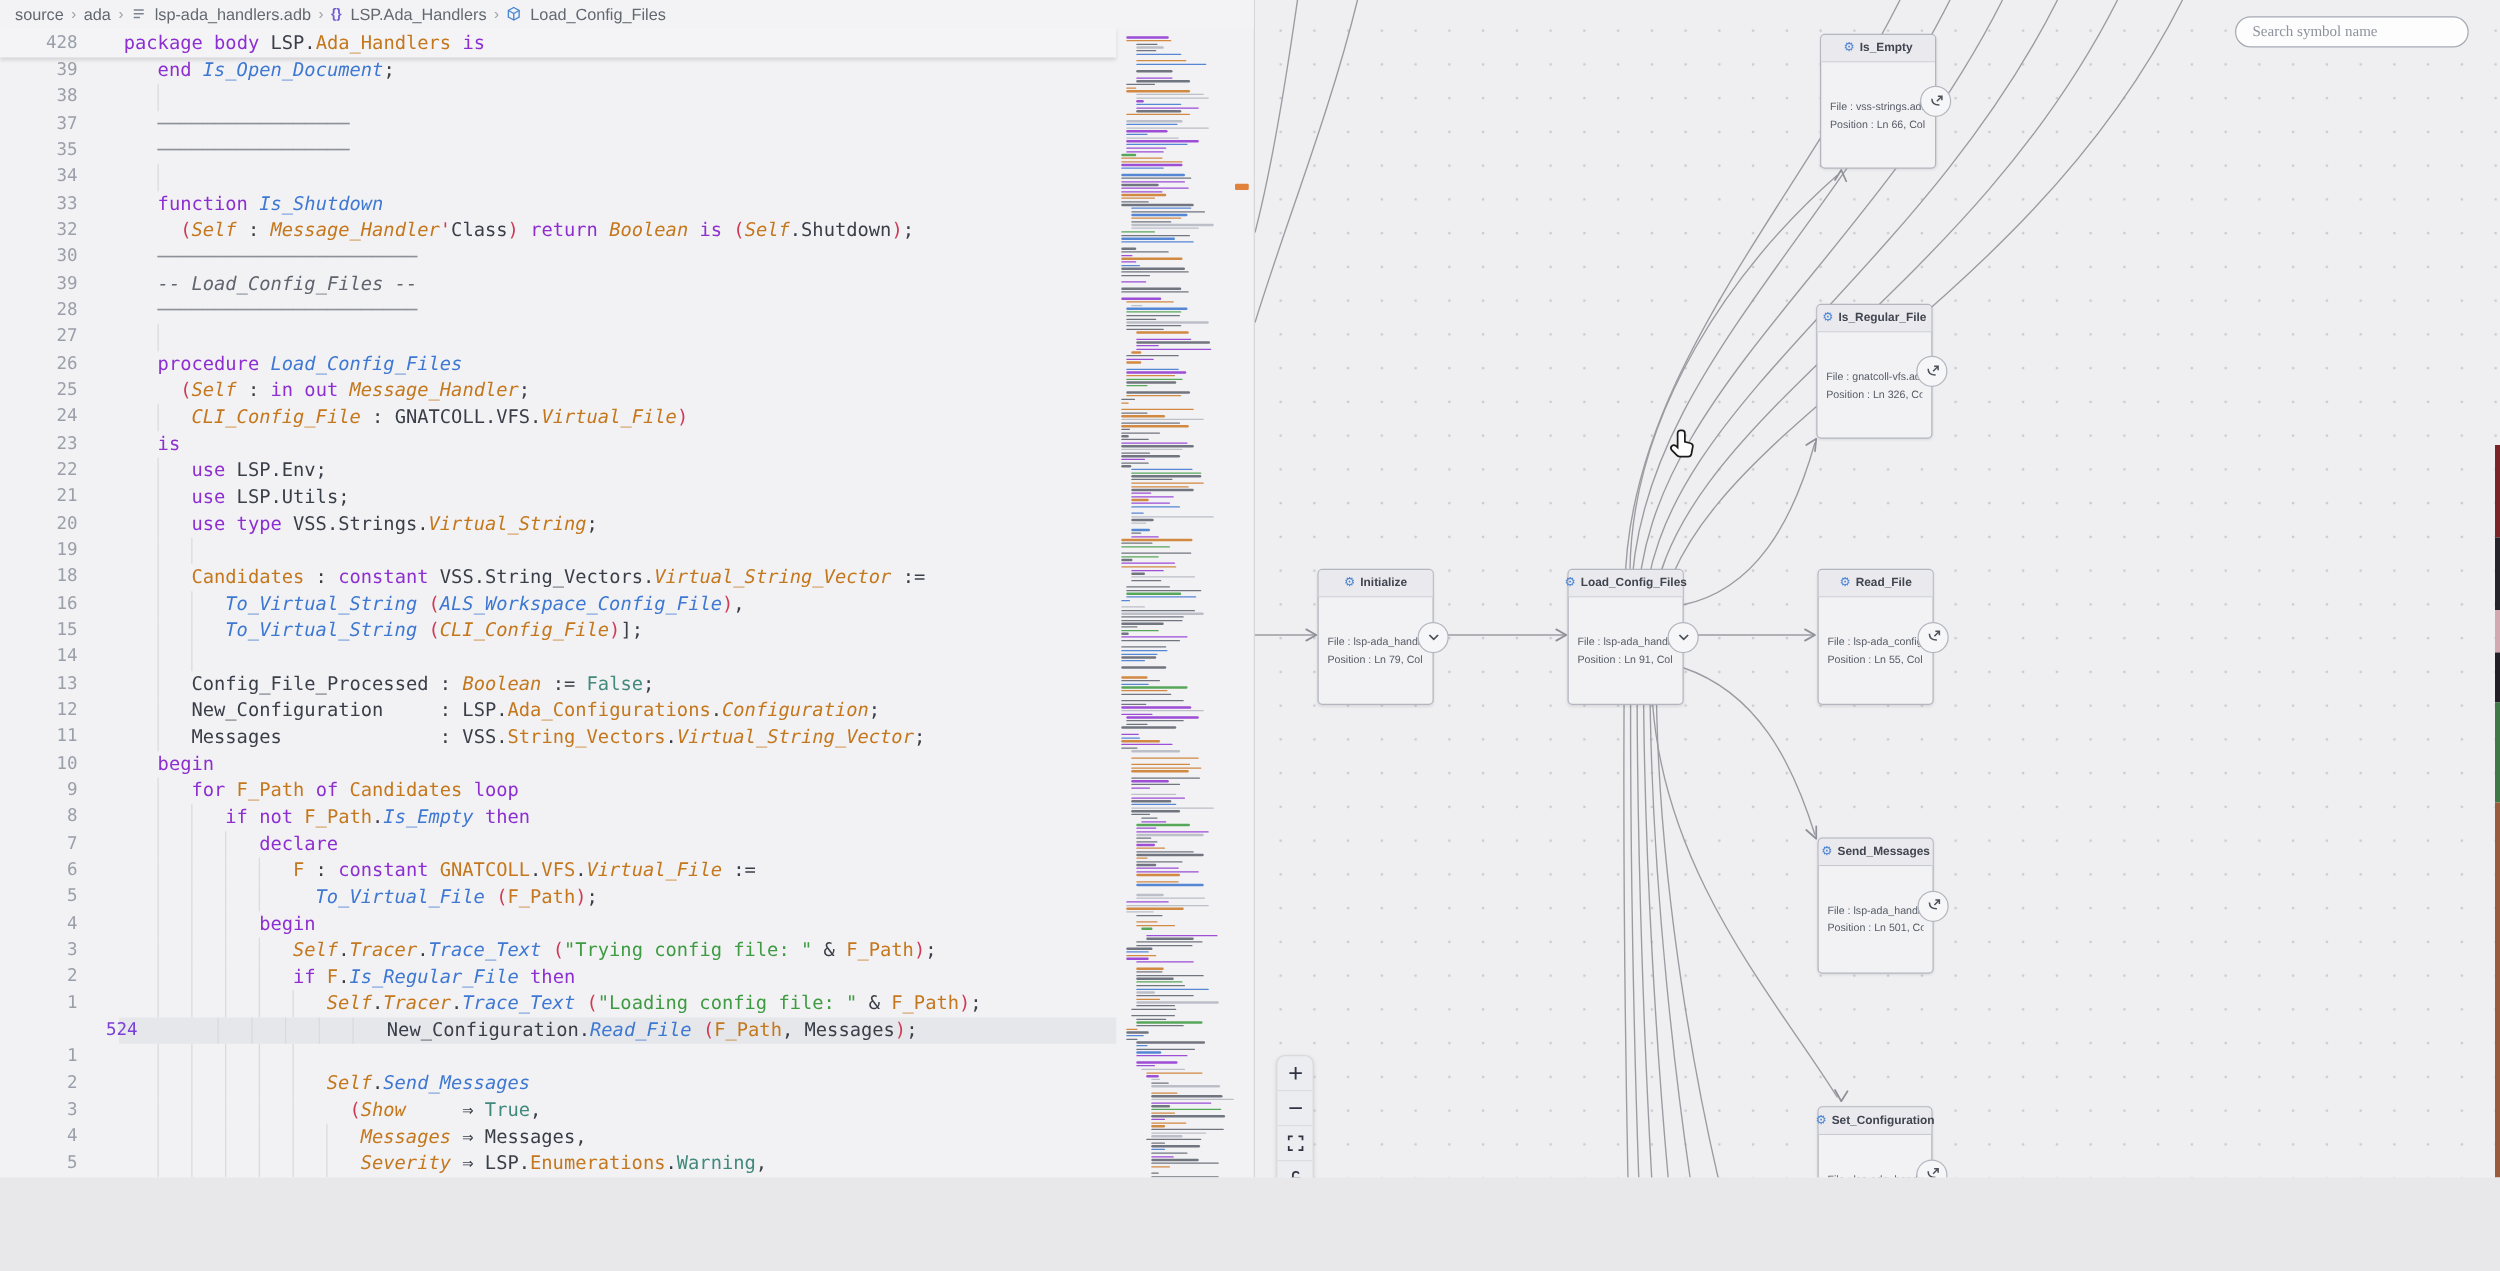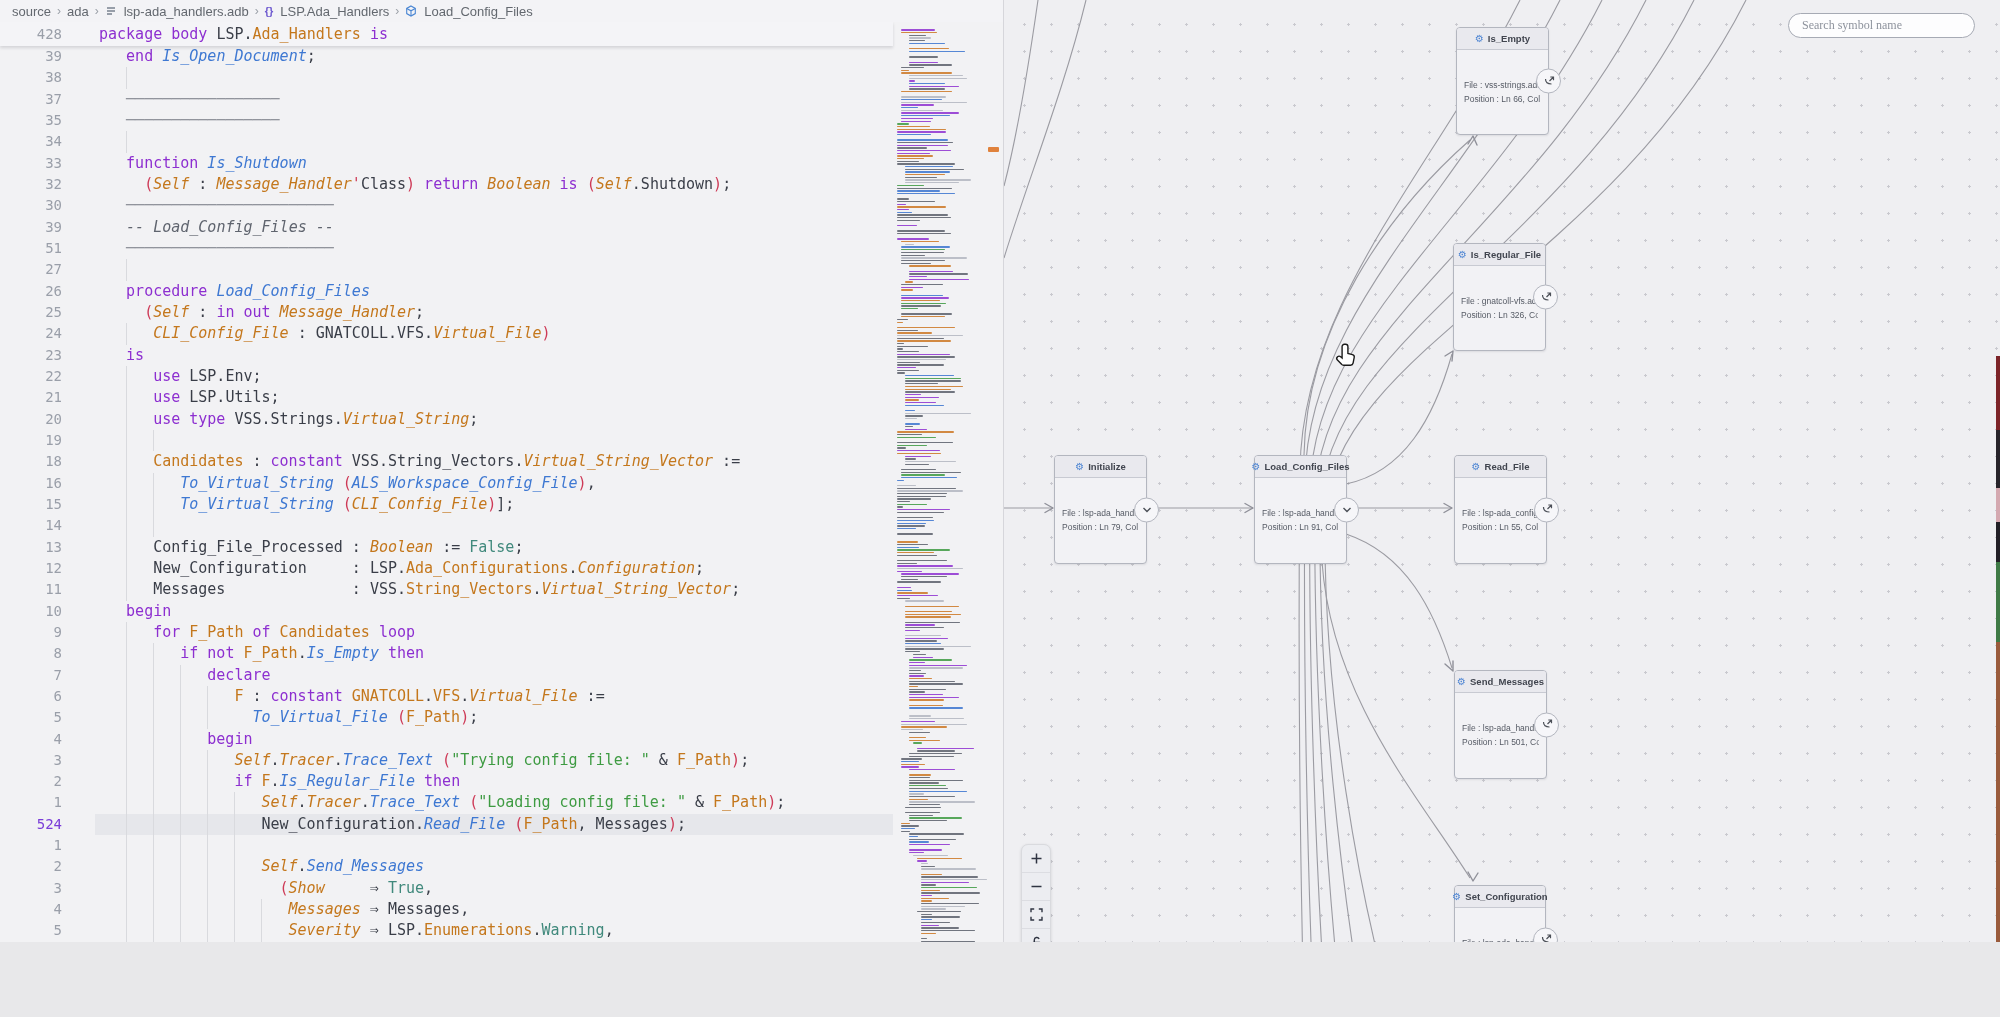--- a/index.html
+++ b/index.html
@@ -10,21 +10,21 @@
   .breadcrumb{position:absolute;left:0;top:0;width:1003px;height:22px;display:flex;align-items:center;
               padding-left:12px;gap:7px;font-size:13px;color:#63686f;background:#f3f3f6;z-index:6;box-sizing:border-box;}
   .bc-sep{color:#9ba0a8;font-size:12px;margin:0 -1px;}
   .bc-item{white-space:nowrap;cursor:pointer;}
   .bc-ico{display:flex;align-items:center;}
   .code-area{position:absolute;left:0;top:46px;width:893px;z-index:1;}
   .line{position:relative;height:21.33px;line-height:21.33px;font-family:"DejaVu Sans Mono",monospace;
         font-size:15px;display:flex;}
   .line.cur{background:linear-gradient(to right,rgba(0,0,0,0) 95px,#e6e7eb 95px);}
   .gut{width:62px;text-align:right;color:#9a9fa9;font-size:14px;flex:none;}
-  .line.cur .gut{color:#7a3dd8;}
+  .line.cur .gut{color:#7a3dd8;margin-left:48px;}
   .lc{padding-left:37px;white-space:pre;color:#3a3e48;}
   .gd,.sp{display:inline-block;box-sizing:border-box;height:100%;}
   .gd{border-left:1px solid #d9dade;}
   .sg-k{color:#8d2fd0;} .sg-f{color:#3e78d2;font-style:italic;}
   .sg-t{color:#c4771c;font-style:italic;} .sg-i{color:#c4771c;}
   .sg-p{color:#3a3e48;} .sg-s{color:#3e9b42;}
   .sg-c{color:#5f646e;font-style:italic;} .sg-d{color:#8d9098;}
   .sg-r{color:#ce3a57;} .sg-e{color:#40897c;} .sg-m{color:#b2475c;font-style:italic;}
   .sticky{position:absolute;left:0;top:22px;width:893px;height:24px;background:#f4f4f7;
           box-shadow:0 2px 3px rgba(30,30,40,.14);z-index:5;}
@@ -137,21 +137,21 @@
         </div>
         <div class="line">
           <span class="gut">30</span>
           <span class="lc"><span class="sp" style="width:3ch"> </span><span class="sg-d">───────────────────────</span></span>
         </div>
         <div class="line">
           <span class="gut">39</span>
           <span class="lc"><span class="sp" style="width:3ch"> </span><span class="sg-c">-- Load_Config_Files --</span></span>
         </div>
         <div class="line">
-          <span class="gut">51</span>
+          <span class="gut">28</span>
           <span class="lc"><span class="sp" style="width:3ch"> </span><span class="sg-d">───────────────────────</span></span>
         </div>
         <div class="line">
           <span class="gut">27</span>
           <span class="lc"><span class="sp" style="width:3ch"> </span><span class="gd" style="width:3ch"> </span></span>
         </div>
         <div class="line">
           <span class="gut">26</span>
           <span class="lc"><span class="sp" style="width:3ch"> </span><span class="sg-k">procedure</span><span class="sg-p"> </span><span class="sg-f">Load_Config_Files</span></span>
         </div>

